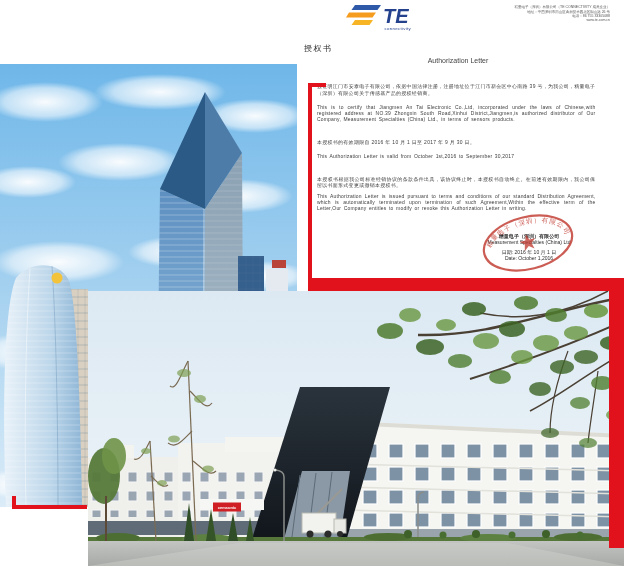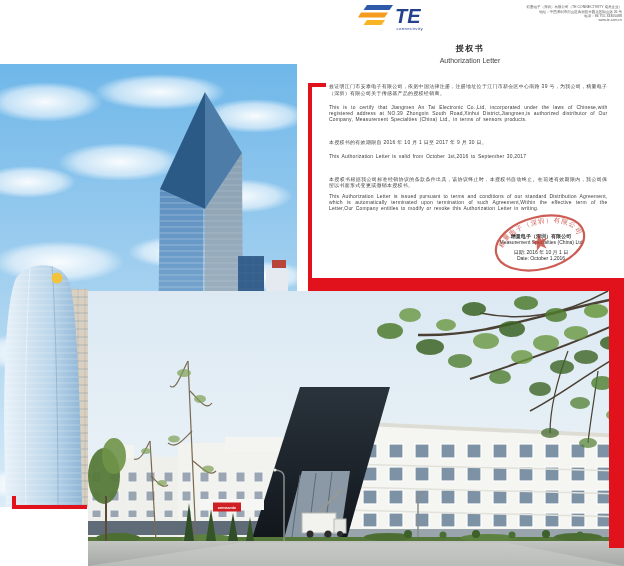--- a/index.html
+++ b/index.html
@@ -4,28 +4,28 @@
 <style>
   html,body { margin:0; padding:0; background:#ffffff; }
   .stage { position:relative; width:624px; height:566px; overflow:hidden; background:#fff;
            font-family:"Liberation Sans", sans-serif; }
   .photo { position:absolute; }
   .photo svg { display:block; width:100%; height:100%; }
   .tower   { left:0;   top:64px;  width:297px; height:443px; z-index:2; }
   .factory { left:88px; top:291px; width:536px; height:275px; z-index:3; }
 
   
-  .letter { position:absolute; left:316px; top:0; width:308px; height:283px; z-index:1;
+  .letter { position:absolute; left:304px; top:0; width:308px; height:283px; z-index:1;
             background:#fff; color:#3b3b3b; }
   .te-logo { position:absolute; left:42px; top:2px; width:84px; height:30px; }
   .contact { position:absolute; right:2px; top:5px; width:280px; transform:scale(.5);
              transform-origin:top right; font-size:7px; line-height:8.5px; text-align:right;
              color:#555; }
-  .title-zh { position:absolute; top:43px; left:0; width:100%; text-align:center;
-              font-size:8px; font-weight:bold; letter-spacing:1.5px; color:#2f2f2f; }
+  .title-zh { position:absolute; top:43px; left:0; width:100%; 
+              font-size:8px; font-weight:normal; letter-spacing:1.5px; color:#2f2f2f; }
   .title-en { position:absolute; top:57px; left:0; width:100%; text-align:center;
               font-size:7px; color:#444; }
   .body-text { position:absolute; left:13px; top:84px; width:449px; transform:scale(.62);
                transform-origin:top left; font-size:8px; line-height:10px; color:#3d3d3d;
                text-align:justify; }
   .body-text p { margin:0; }
   .p2 { margin-top:13px !important; }
   .p3 { margin-top:27px !important; }
   .p4 { margin-top:12px !important; }
   .p5 { margin-top:27px !important; }

